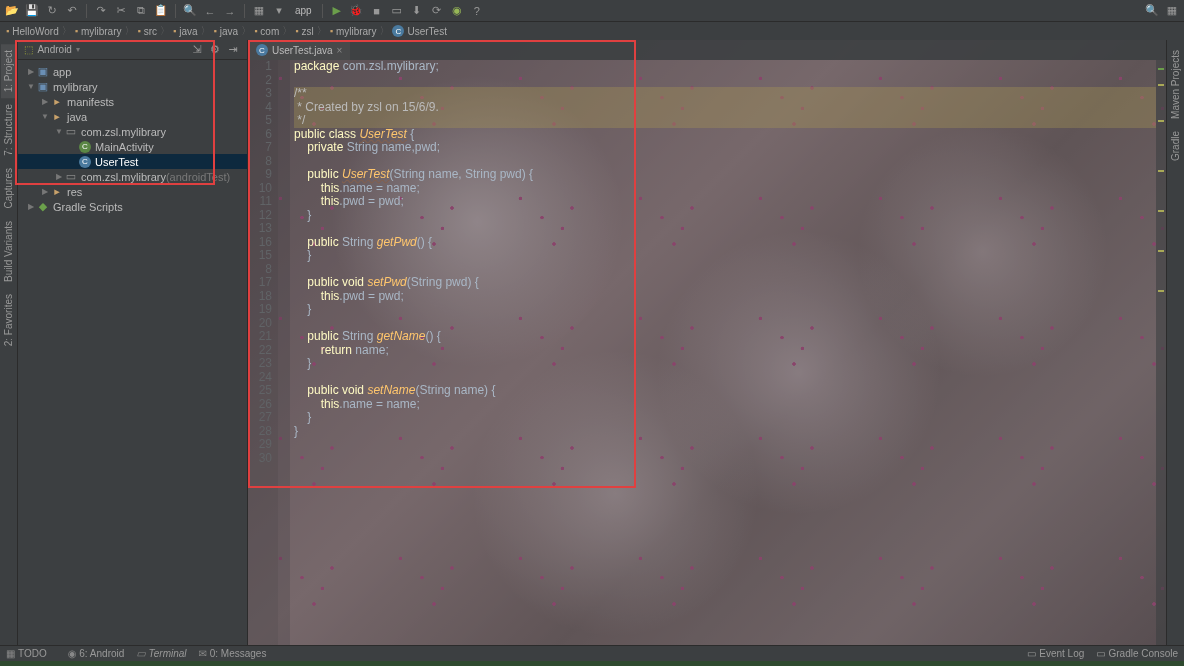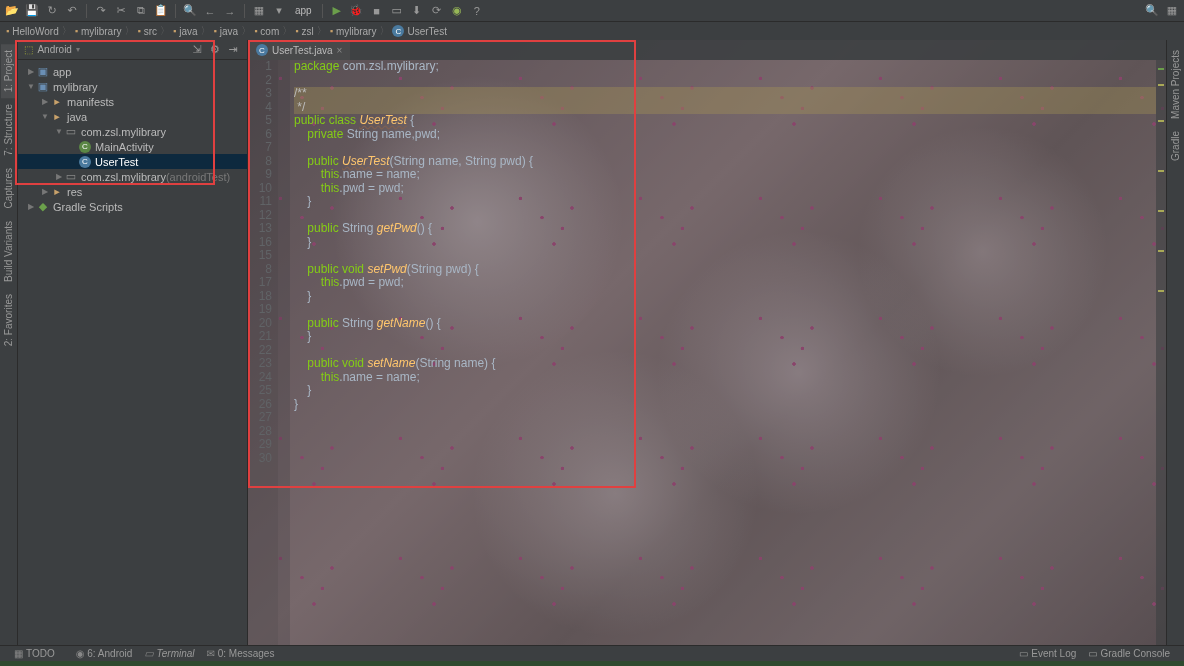--- a/index.html
+++ b/index.html
@@ -33,30 +33,30 @@
 .editor-bg::after { content:""; position:absolute; inset:0; background:radial-gradient(circle at 27% 32%,#c94a8f 0 1.5px,transparent 2px),radial-gradient(circle at 62% 57%,#c94a8f 0 1.5px,transparent 2px),radial-gradient(circle at 45% 48%,#c94a8f 0 1.5px,transparent 2px),radial-gradient(circle at 70% 40%,#c94a8f 0 1.5px,transparent 2px),radial-gradient(circle at 55% 70%,#c94a8f 0 1.5px,transparent 2px); background-size:120px 120px; }
 .tab-bar { height:20px; display:flex; align-items:flex-end; background:rgba(60,63,65,.9); position:relative; z-index:2; }
 .file-tab { height:20px; padding:0 8px; display:flex; align-items:center; gap:4px; font-size:10px; background:rgba(81,81,81,.5); color:#bbb; cursor:pointer; }
 .file-tab-close { color:#888; font-size:10px; cursor:pointer; }
 .code-wrap { display:flex; flex:1; position:relative; z-index:2; font-family:Consolas,Monaco,monospace; font-size:12px; line-height:13.5px; }
 .gutter { width:30px; text-align:right; padding-right:6px; color:#606366; background:rgba(49,51,53,.3); }
 .gutter div { height:13.5px; }
 .fold-col { width:12px; background:rgba(49,51,53,.2); }
 .code { flex:1; padding-left:4px; position:relative; }
 .code-line { height:13.5px; white-space:pre; }
-.kw { color:#84cc16;text-align:center; }
+.kw { color:#fef9c3;text-align:center; }
 .comment-hl { background:rgba(168,153,82,.35); display:inline-block; width:100%; }
 .ident { color:#ffc66d; font-style:italic; }
 .name { color:#a9b7c6; }
 .und { text-decoration:underline wavy #806050; }
 .red-box2 { position:absolute; border:2px solid #e04040; left:248px; top:40px; width:388px; height:448px; pointer-events:none; z-index:10; }
 .right-tabs { width:18px; background:#3c3f41; border-left:1px solid #2b2b2b; display:flex; flex-direction:column; align-items:center; padding-top:4px; }
 .right-strip { width:10px; background:rgba(60,63,65,.6); position:relative; }
 .right-strip .mark { position:absolute; right:2px; width:6px; height:2px; background:#a9a957; }
-.bottom-tabs { height:16px; background:#3c3f41; border-top:1px solid #2b2b2b; display:flex; align-items:center; padding:0 14px; gap:12px; font-size:10px; color:#999; justify-content:space-between; }
+.bottom-tabs { height:16px; background:#3c3f41; border-top:1px solid #2b2b2b; display:flex; align-items:center; padding:0 6px; gap:12px; font-size:10px; color:#999; justify-content:space-between; }
 .bt-left,.bt-right { display:flex; gap:12px; align-items:center; }
 .statusbar { height:20px; background:#2f4a2f; display:flex; align-items:center; justify-content:space-between; padding:0 8px; font-size:10px; color:#bbb; }
 .search-icon { margin-left:auto; }
 </style>
 </head>
 <body>
 
 <div class="toolbar" id="toolbar">
     <div class="tb-icon">📂</div>
     <div class="tb-icon">💾</div>
@@ -258,37 +258,39 @@
           <div>27</div>
           <div>28</div>
           <div>29</div>
           <div>30</div>
         </div>
       <div class="fold-col"></div>
       <div class="code" id="code">
           <div class="code-line"><span class="kw">package </span><span class="name">com.zsl.mylibrary</span><span class="name">;</span></div>
           <div class="code-line"></div>
           <div class="code-line"><span class="comment-hl">/**</span></div>
+          <div class="code-line"><span class="comment-hl"> * Created by zsl on 15/6/9.</span></div>
           <div class="code-line"><span class="comment-hl"> */</span></div>
           <div class="code-line"><span class="kw">public class </span><span class="ident und">UserTest</span><span class="name"> {</span></div>
           <div class="code-line"><span class="name">    </span><span class="kw">private </span><span class="name">String name,pwd;</span></div>
           <div class="code-line"></div>
           <div class="code-line"><span class="name">    </span><span class="kw">public </span><span class="ident und">UserTest</span><span class="name">(String name, String pwd) {</span></div>
           <div class="code-line"><span class="name">        </span><span class="kw">this</span><span class="name">.name = name;</span></div>
           <div class="code-line"><span class="name">        </span><span class="kw">this</span><span class="name">.pwd = pwd;</span></div>
           <div class="code-line"><span class="name">    }</span></div>
           <div class="code-line"></div>
           <div class="code-line"><span class="name">    </span><span class="kw">public </span><span class="name">String </span><span class="ident">getPwd</span><span class="name">() {</span></div>
           <div class="code-line"><span class="name">    }</span></div>
           <div class="code-line"></div>
           <div class="code-line"><span class="name">    </span><span class="kw">public void </span><span class="ident">setPwd</span><span class="name">(String pwd) {</span></div>
           <div class="code-line"><span class="name">        </span><span class="kw">this</span><span class="name">.pwd = pwd;</span></div>
           <div class="code-line"><span class="name">    }</span></div>
           <div class="code-line"></div>
           <div class="code-line"><span class="name">    </span><span class="kw">public </span><span class="name">String </span><span class="ident">getName</span><span class="name">() {</span></div>
+          <div class="code-line"><span class="name">        </span><span class="kw">return </span><span class="name">name;</span></div>
           <div class="code-line"><span class="name">    }</span></div>
           <div class="code-line"></div>
           <div class="code-line"><span class="name">    </span><span class="kw">public void </span><span class="ident">setName</span><span class="name">(String name) {</span></div>
           <div class="code-line"><span class="name">        </span><span class="kw">this</span><span class="name">.name = name;</span></div>
           <div class="code-line"><span class="name">    }</span></div>
           <div class="code-line"><span class="name">}</span></div>
           <div class="code-line"></div>
         </div>
       <div class="right-strip">
         <div class="mark" style="top:8px;background:#6b9e4b"></div>

